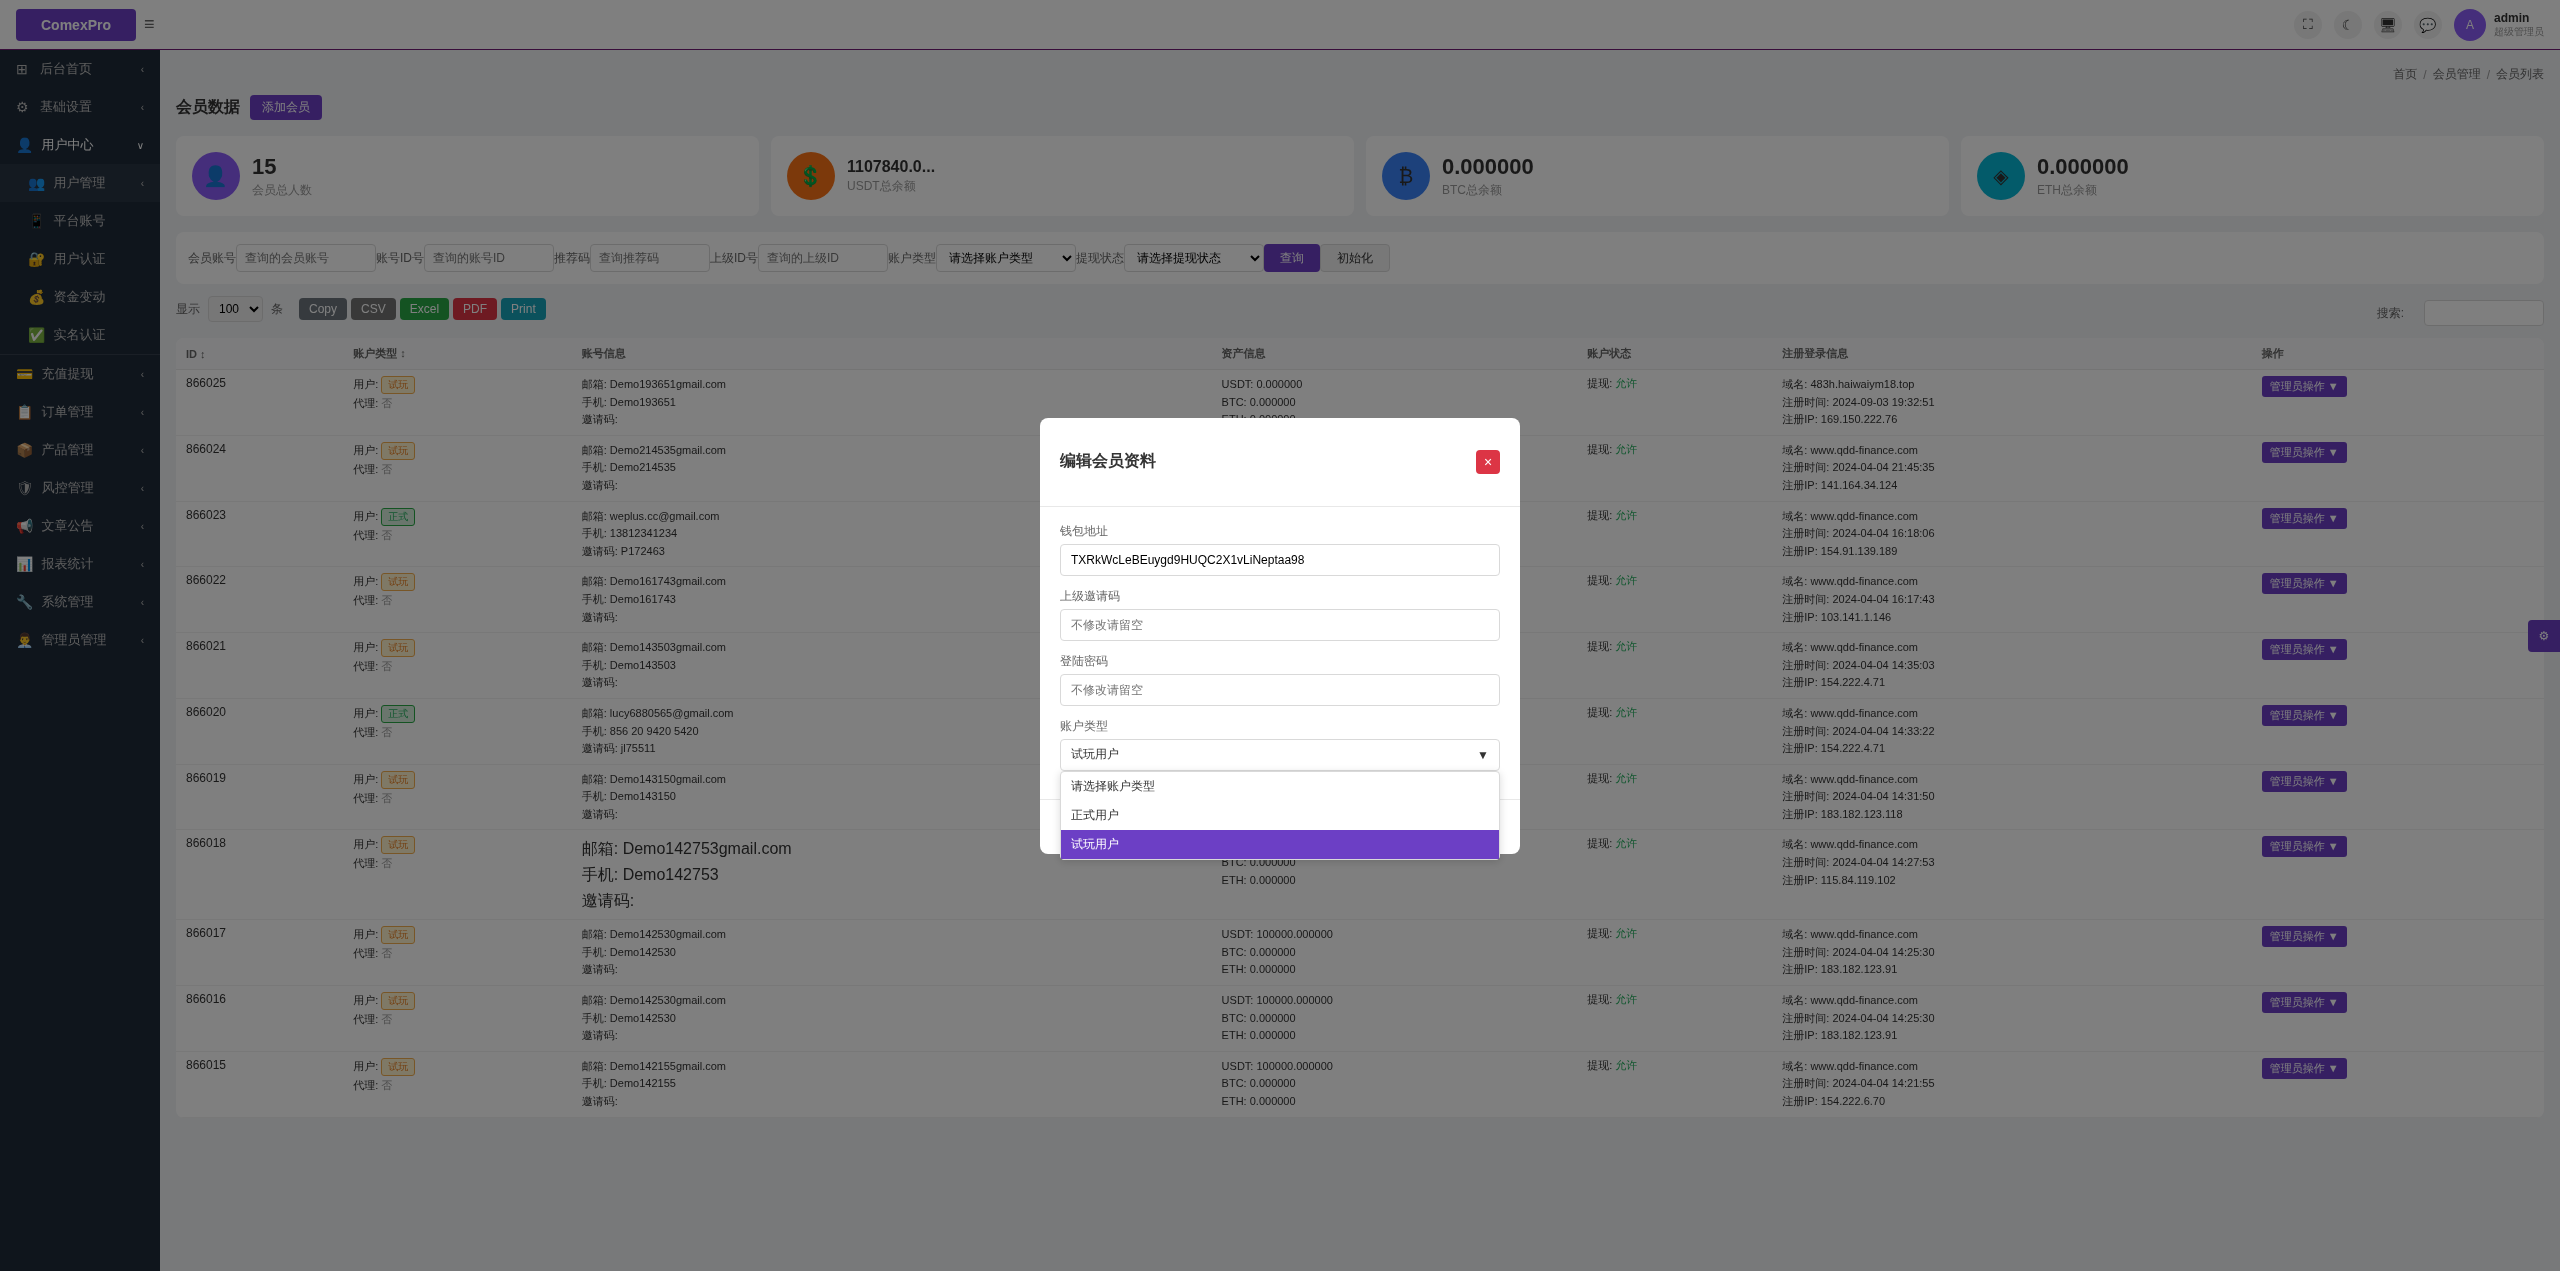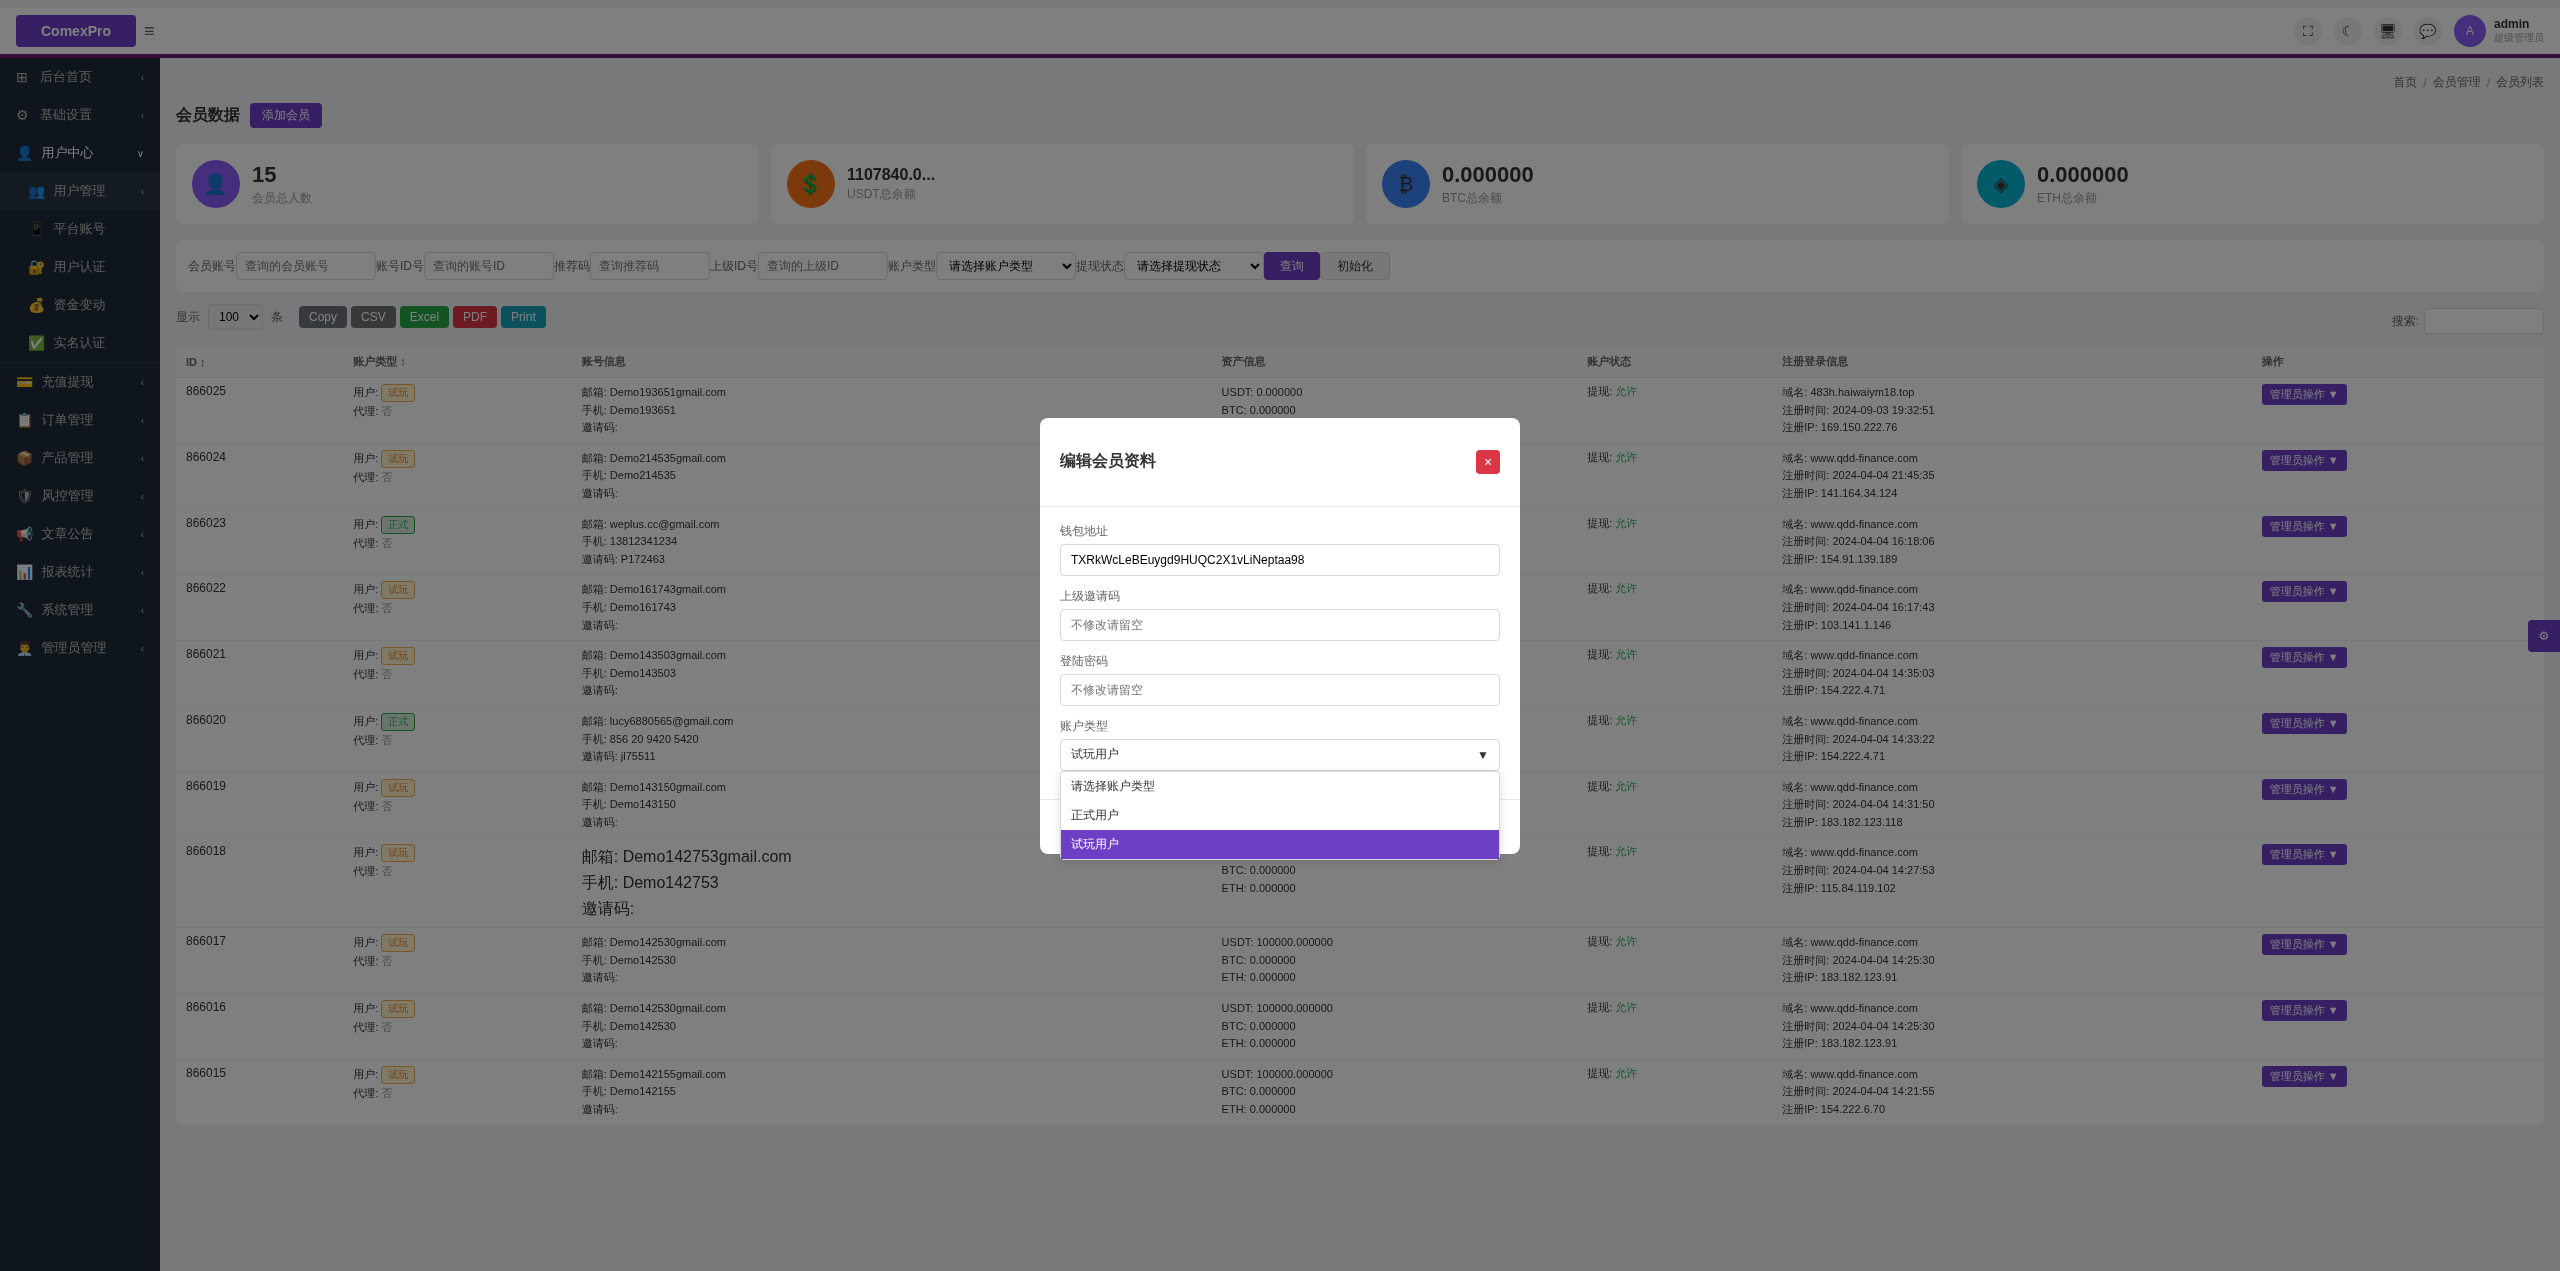--- a/index.html
+++ b/index.html
@@ -1,20 +1,20 @@
 <!DOCTYPE html>
 <html><head>
   <meta charset="utf-8">
   <style>
     * { margin: 0; padding: 0; box-sizing: border-box; }
     body { font-family: 'Microsoft YaHei', Arial, sans-serif; font-size: 12px; background: #f0f2f5; color: #333; overflow: hidden; }
 
     
     .app-container { display: flex; flex-direction: column; height: 100vh; width: 100vw; }
-    .top-bar { display: flex; align-items: center; justify-content: space-between; background: #fff; height: 50px; padding: 12px 16px; border-bottom: 4px solid #701a75; flex-shrink: 0; margin-top: 8px; }
+    .top-bar { display: flex; align-items: center; justify-content: space-between; background: #fff; height: 50px; padding: 12px 16px; border-bottom: 1px solid #701a75; flex-shrink: 0; }
     .main-layout { display: flex; flex: 1; overflow: hidden; }
     .sidebar { width: 160px; background: #1e2a38; color: #ccc; flex-shrink: 0; overflow-y: auto; }
     .content-area { flex: 1; overflow-y: auto; padding: 16px; background: #f0f2f5; position: relative; }
 
     
     .logo-area { display: flex; align-items: center; gap: 8px; }
     .logo-img { width: 120px; height: 32px; background: #6c3fc5; border-radius: 4px; display: flex; align-items: center; justify-content: center; color: white; font-size: 14px; font-weight: bold; }
     .hamburger { cursor: pointer; color: #666; font-size: 18px; }
     .top-right { display: flex; align-items: center; gap: 12px; }
     .top-icon { width: 28px; height: 28px; border-radius: 50%; background: #f0f0f0; display: flex; align-items: center; justify-content: center; cursor: pointer; font-size: 14px; }
@@ -79,21 +79,21 @@
     thead tr { background: #f8f9fa; }
     th { padding: 8px 10px; text-align: left; color: #666; font-weight: 600; border-bottom: 1px solid #e8e8e8; white-space: nowrap; }
     td { padding: 6px 10px; border-bottom: 1px solid #f0f0f0; vertical-align: top; }
     .badge { display: inline-block; padding: 1px 6px; border-radius: 3px; font-size: 10px; }
     .badge-trial { background: #fff3cd; color: #e67e22; border: 1px solid #f0ad4e; }
     .badge-official { background: #d4edda; color: #27ae60; border: 1px solid #28a745; }
     .badge-no { color: #999; }
     .mgmt-btn { background: #6c3fc5; color: white; border: none; padding: 3px 8px; border-radius: 3px; cursor: pointer; font-size: 11px; }
 
     
-    .search-right { display: flex; align-items: center; gap: 5px; }
+    .search-right { display: flex; align-items: center; gap: 20px; }
     .search-label { color: #666; font-size: 12px; }
     .search-input { border: 1px solid #d9d9d9; border-radius: 4px; padding: 3px 8px; font-size: 12px; height: 26px; width: 120px; }
 
     
     .modal-overlay { position: fixed; top: 0; left: 0; width: 100%; height: 100%; background: rgba(0,0,0,0.5); display: flex; align-items: center; justify-content: center; z-index: 1000; }
     .modal { background: white; border-radius: 8px; width: 480px; padding: 0; overflow: visible; }
     .modal-header { display: flex; align-items: center; justify-content: space-between; padding: 32px 20px; border-bottom: 1px solid #e8e8e8; }
     .modal-title { font-size: 16px; font-weight: bold; color: #333; }
     .modal-close { width: 24px; height: 24px; background: #dc3545; border: none; border-radius: 4px; color: white; cursor: pointer; font-size: 14px; display: flex; align-items: center; justify-content: center; }
     .modal-body { padding: 16px 20px; }

